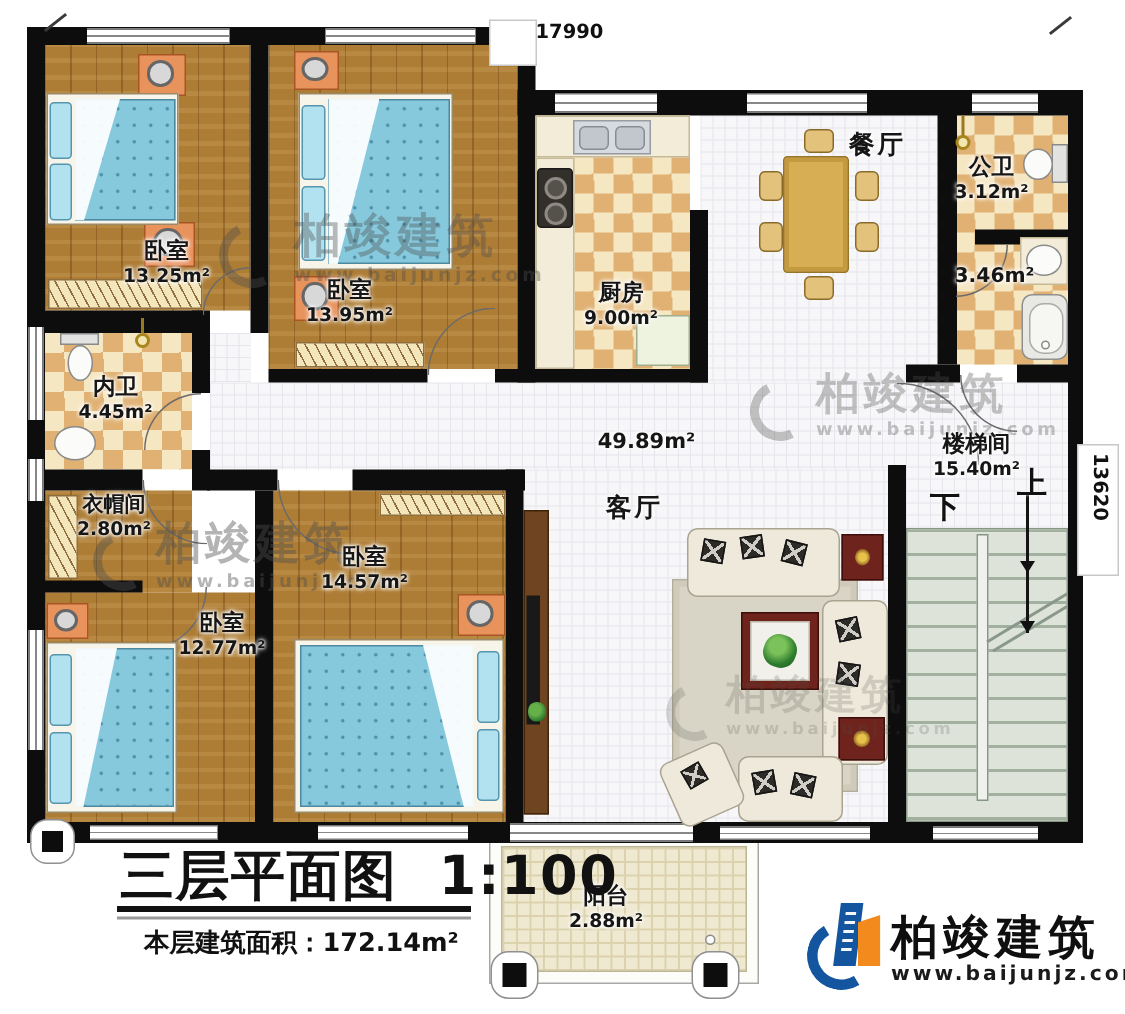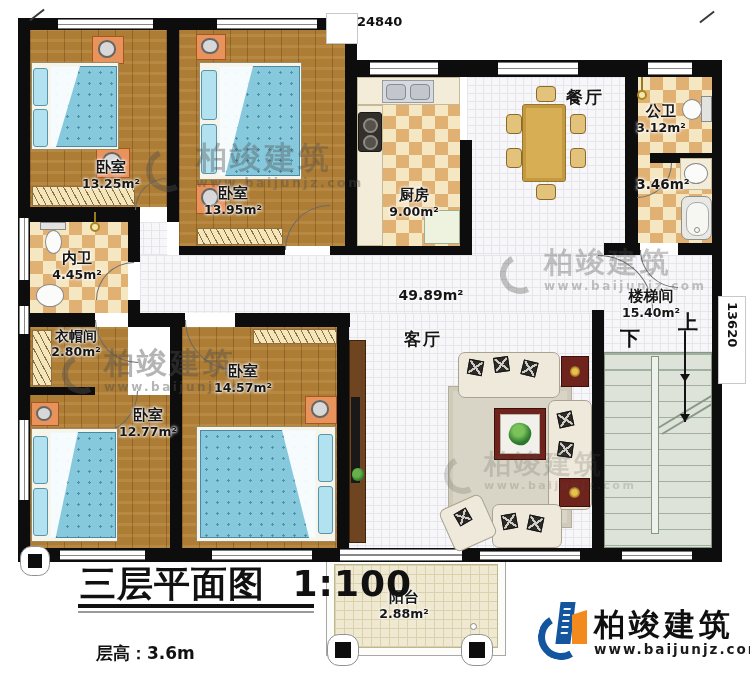--- a/index.html
+++ b/index.html
@@ -351,34 +351,34 @@
     <span class="ar">12.77m²</span>
   </div>
   <div class="lbl" style="left:404px;top:605px">
     <span class="nm">阳台</span>
     <span class="ar">2.88m²</span>
   </div>
   <span class="updown" style="left:688px;top:322px">上</span>
   <span class="updown" style="left:630px;top:338px">下</span>
 
   <i class="lead" style="left:326px;top:13px;width:30px;height:29px"></i>
-  <span class="dim" style="left:357px;top:14px">24840</span>
+  <span class="dim" style="left:357px;top:14px">17990</span>
   <i class="lead" style="left:718px;top:296px;width:26px;height:86px"></i>
   <span class="dim" style="left:740px;top:302px;transform:rotate(90deg);transform-origin:0 0">13620</span>
   <i class="tick" style="left:28px;top:14px;width:18px"></i>
   <i class="tick" style="left:698px;top:16px;width:18px"></i>
 
   <div class="bigtitle" style="left:80px;top:560px">
     <span>三层平面图</span>
     <span style="margin-left:14px">1:100</span>
   </div>
   <i style="left:78px;top:604px;width:236px;height:4px;background:#111"></i>
   <i style="left:78px;top:611px;width:236px;height:2px;background:#9a9a9a"></i>
-  <div class="foot" style="left:96px;top:642px">
-    <span>层高：</span><span>3.6m</span>
+  <div class="foot" style="left:96px;top:617px">
+    <span>本层建筑面积：</span><span>172.14m²</span>
   </div>
 
   <i class="lg-sw" style="left:538px;top:614px;width:46px;height:46px"></i>
   <i class="lg-b1" style="left:558px;top:602px;width:15px;height:42px"></i>
   <i class="lg-b2" style="left:572px;top:610px;width:15px;height:34px"></i>
   <span class="lgname" style="left:594px;top:604px">柏竣建筑</span>
   <span class="lgurl" style="left:594px;top:641px">www.baijunjz.com</span>
 
 </div>
 

